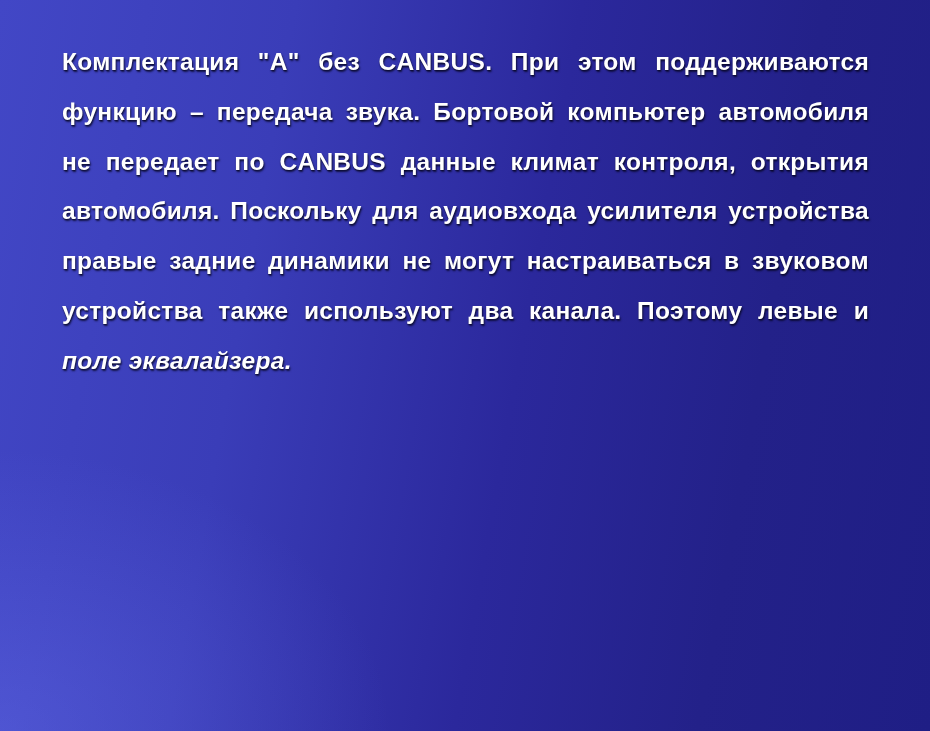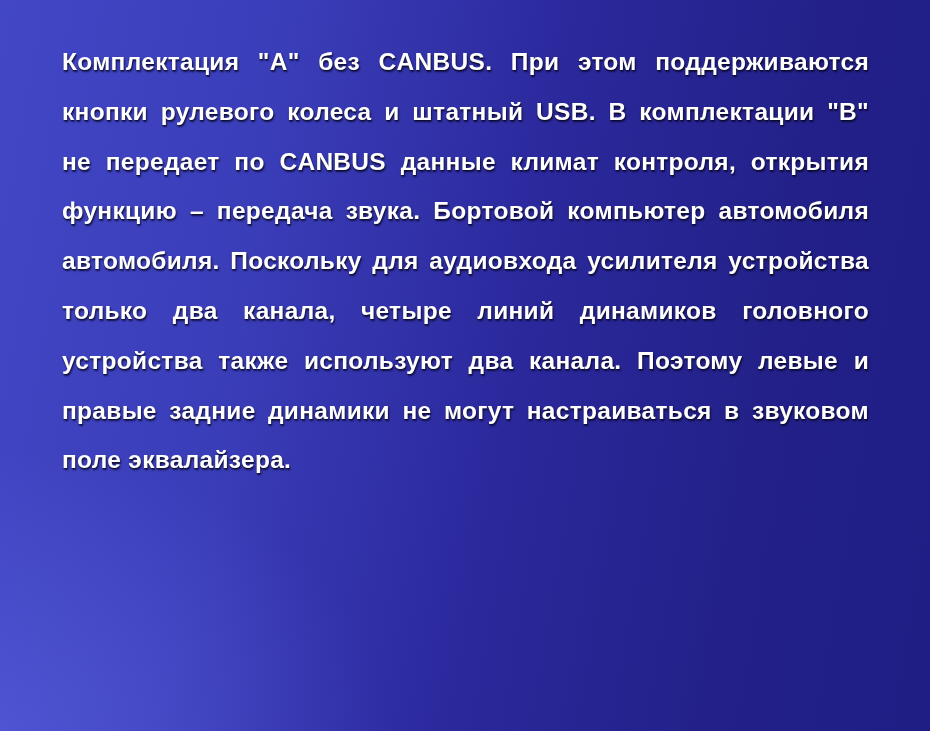--- a/index.html
+++ b/index.html
@@ -32,30 +32,29 @@
     line-height: 49.8px;
     text-align: justify;
     text-align-last: justify;
     white-space: nowrap;
     overflow: visible;
     text-shadow: 1px 2px 2px rgba(5, 5, 30, 0.75), 0 1px 1px rgba(5, 5, 30, 0.5);
   }
   .line.last {
     text-align: right;
     text-align-last: left;
+    font-style: italic;
   }
 </style>
 </head>
 <body>
 
 <div class="slide">
   <div class="text-block">
     <div class="line">Комплектация "А" без CANBUS. При этом поддерживаются</div>
-    <div class="line">кнопки рулевого колеса и штатный USB. В комплектации "В"</div>
+    <div class="line">функцию – передача звука. Бортовой компьютер автомобиля</div>
     <div class="line">не передает по CANBUS данные климат контроля, открытия</div>
-    <div class="line">функцию – передача звука. Бортовой компьютер автомобиля</div>
     <div class="line">автомобиля. Поскольку для аудиовхода усилителя устройства</div>
-    <div class="line">только два канала, четыре линий динамиков головного</div>
+    <div class="line">правые задние динамики не могут настраиваться в звуковом</div>
     <div class="line">устройства также используют два канала. Поэтому левые и</div>
-    <div class="line">правые задние динамики не могут настраиваться в звуковом</div>
     <div class="line last">поле эквалайзера.</div>
   </div>
 </div>
 
 </body></html>

